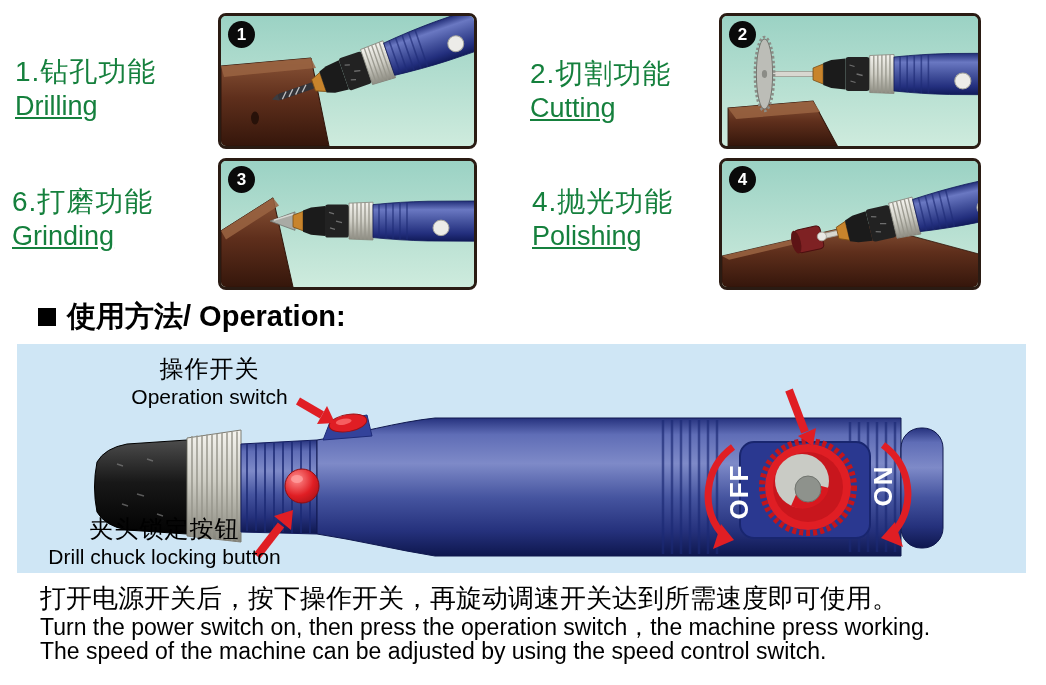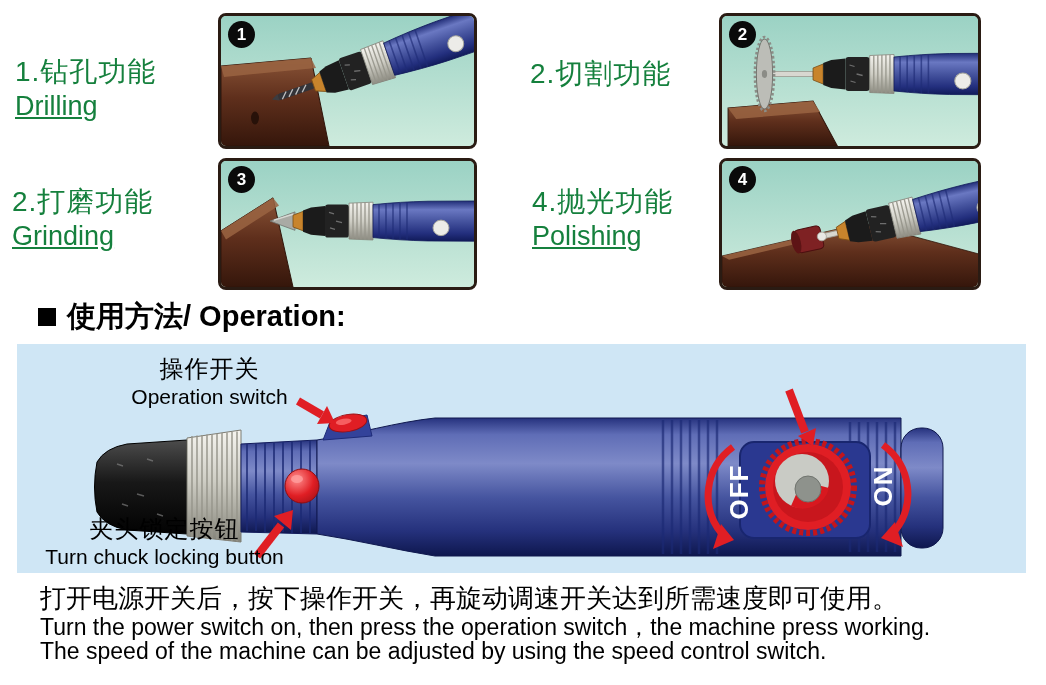--- a/index.html
+++ b/index.html
@@ -29,23 +29,24 @@
 <body>
 
 <div class="page">
 
   <div class="func-label" style="left:15px;top:54px;width:190px">
     <div class="zh">1.钻孔功能</div>
     <div class="en">Drilling</div>
   </div>
   <div class="func-label" style="left:530px;top:56px;width:185px">
     <div class="zh">2.切割功能</div>
+    <div class="en">Cutting</div>
   </div>
   <div class="func-label" style="left:12px;top:184px;width:190px">
-    <div class="zh">2.打磨功能</div>
+    <div class="zh">6.打磨功能</div>
     <div class="en">Grinding</div>
   </div>
   <div class="func-label" style="left:532px;top:184px;width:190px">
     <div class="zh">4.抛光功能</div>
     <div class="en">Polishing</div>
   </div>
 
   <div class="func-panel" style="left:218px;top:13px;width:253px;height:130px">
     <svg viewBox="0 0 253 130" preserveAspectRatio="none">
       <defs>
@@ -344,21 +345,21 @@
         <polygon points="276,166 274,186 257,172" fill="#e01e24"></polygon>
       </g>
     </svg>
 
     <div class="dlabel" style="left:85px;top:10px;width:215px">
       <div class="zh">操作开关</div>
       <div class="en">Operation switch</div>
     </div>
     <div class="dlabel" style="left:0px;top:170px;width:295px">
       <div class="zh">夹头锁定按钮</div>
-      <div class="en">Turn chuck locking button</div>
+      <div class="en">Drill chuck locking button</div>
     </div>
   </div>
 
   <div class="instructions" style="left:40px;top:582px;width:995px">
     <div class="ins-zh">打开电源开关后，按下操作开关，再旋动调速开关达到所需速度即可使用。</div>
     <div class="ins-en">Turn the power switch on, then press the operation switch，the machine press working.</div>
     <div class="ins-en">The speed of the machine can be adjusted by using the speed control switch.</div>
   </div>
 
 </div>

